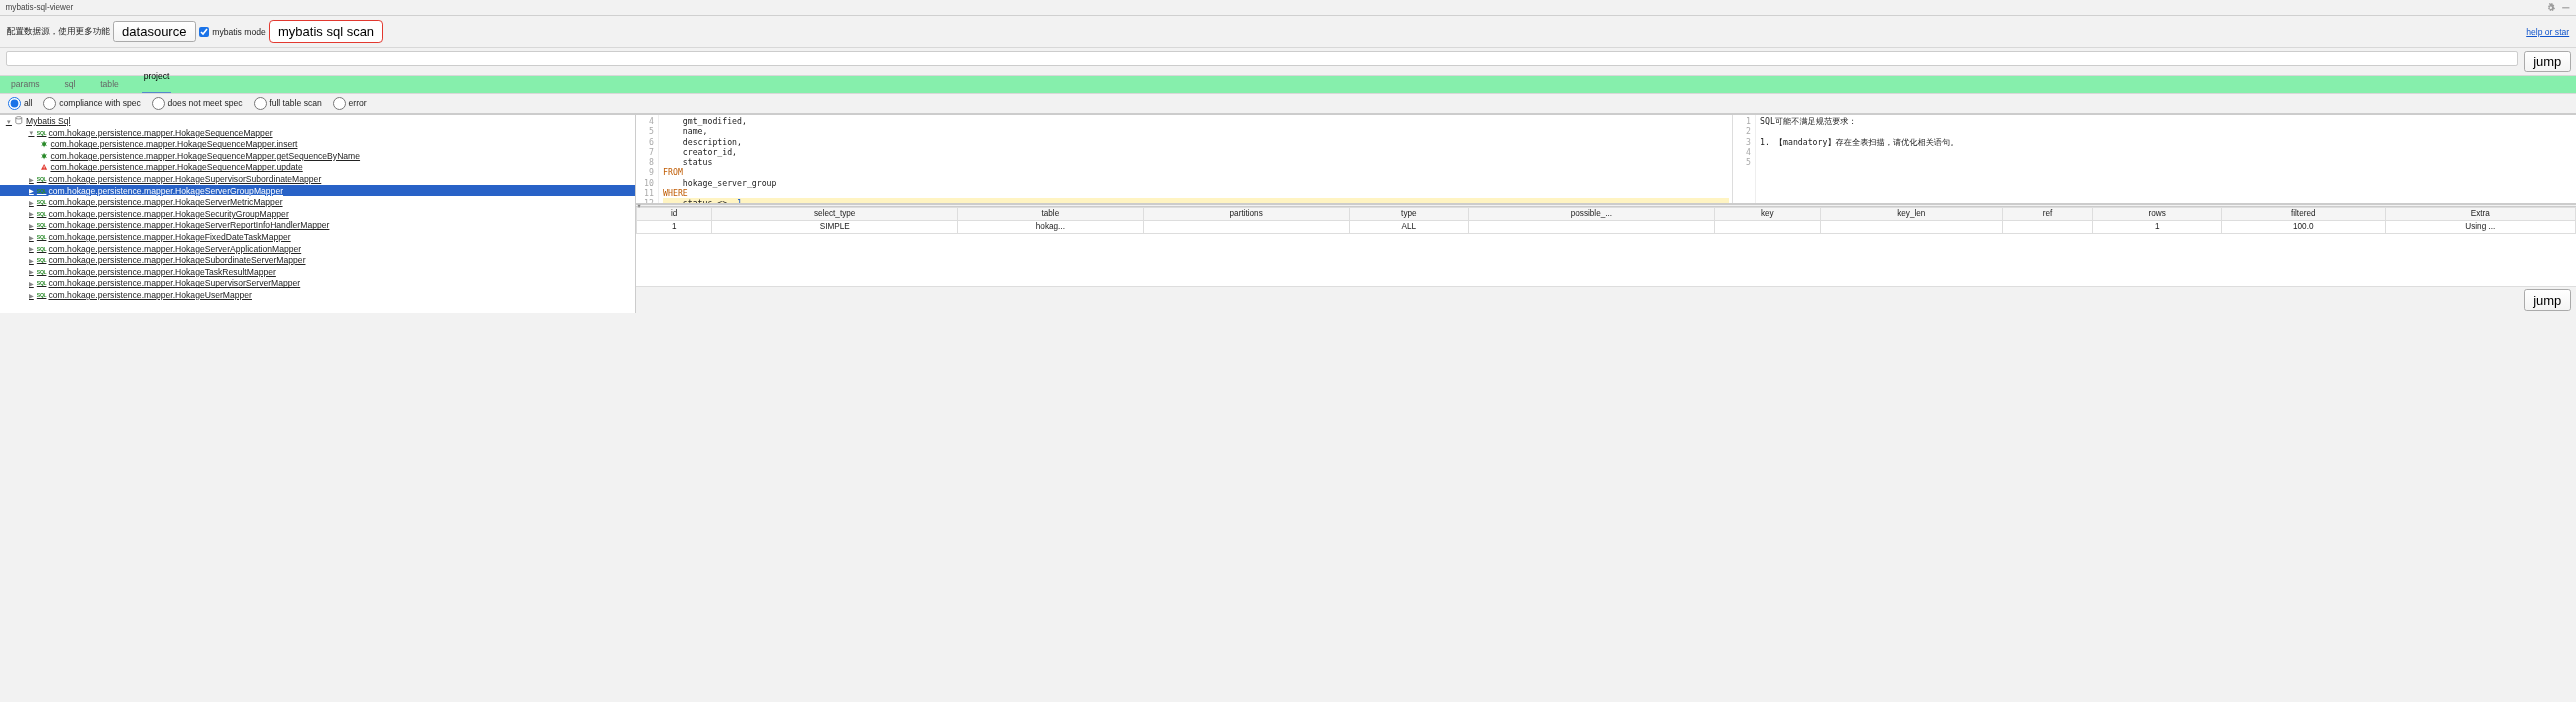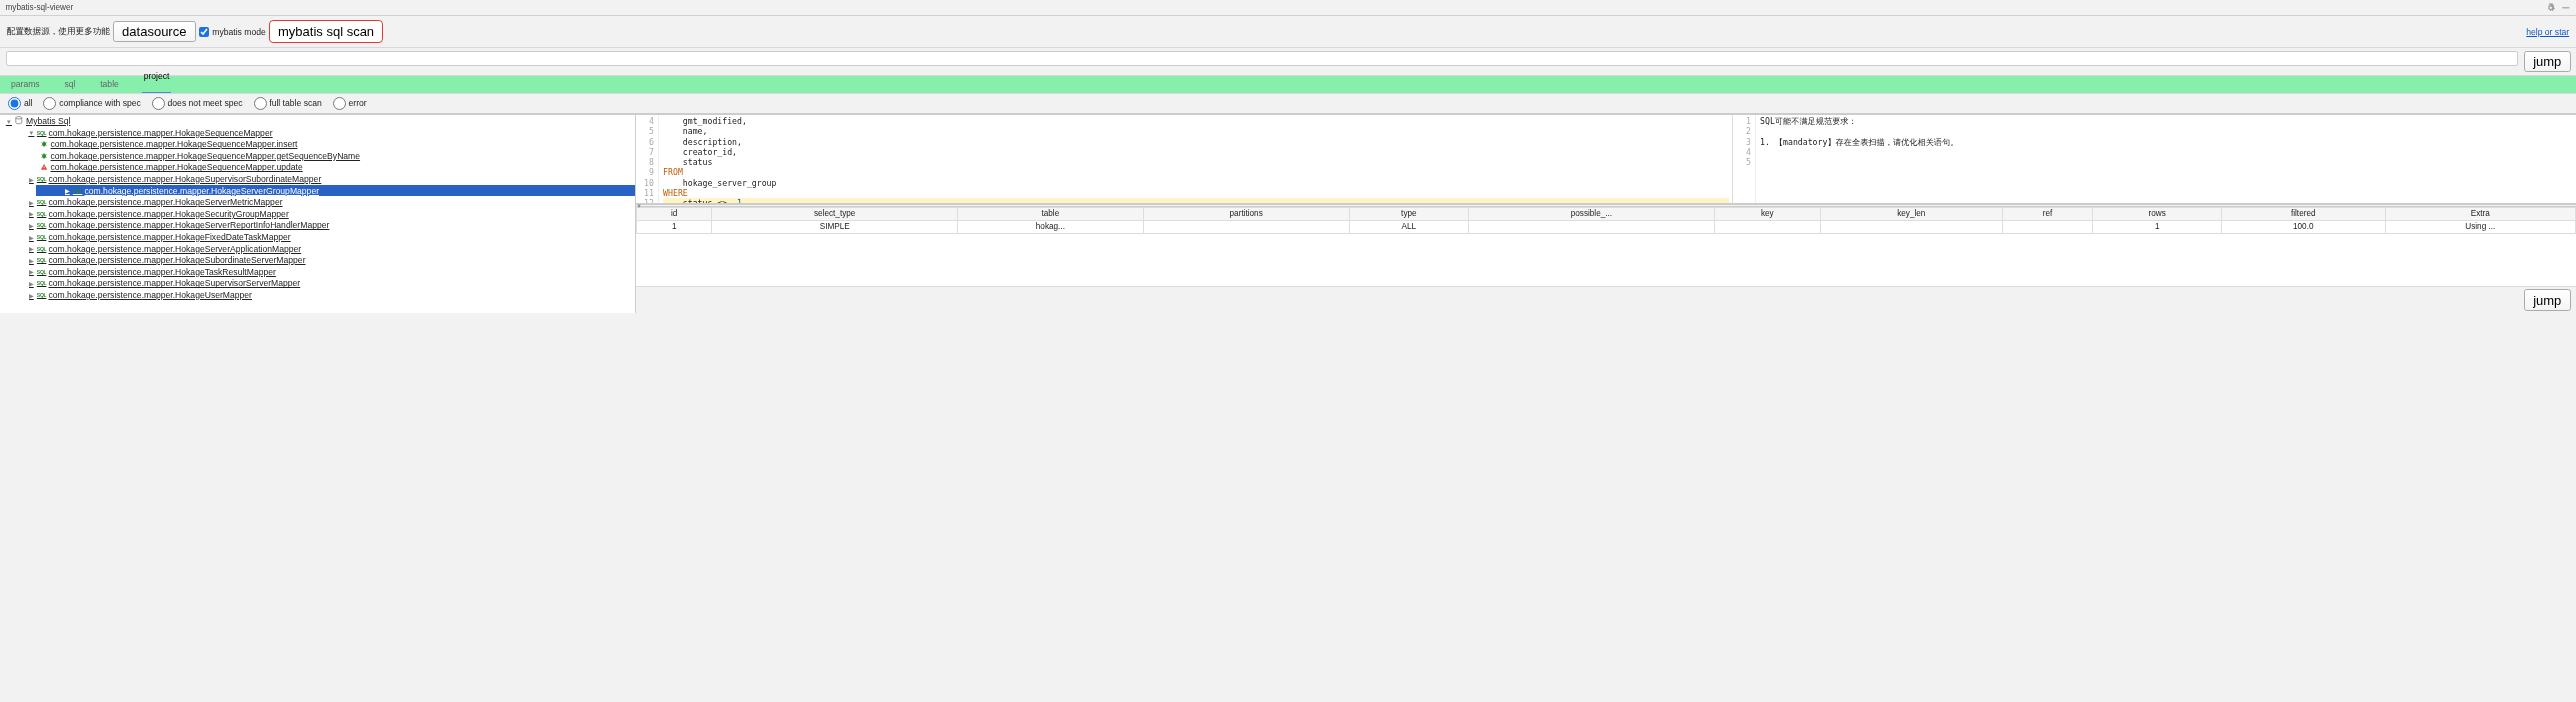--- a/index.html
+++ b/index.html
@@ -20,21 +20,21 @@
   .jump-row input { flex: 1; border: 0.7px solid #ccc; border-radius: 2.1px; margin-right: 5.5px; padding: 1.4px 4.1px; background: #fff; height: 15px; }
   .tabs { display: flex; gap: 22px; padding: 0 9.6px; background: #86efac; border-bottom: 0.7px solid #d8d8d8; height: 18px; align-items: flex-end; }
   .tab { padding: 2.7px 1.4px 3.4px; font-size: 8.6px; color: #666; cursor: pointer; }
   .tab.active { color: #000; border-bottom: 1.4px solid #5588cc; padding-bottom: 11px; }
   .radio-row { display: flex; gap: 11px; padding: 3.4px 8.2px; background: #f2f2f2; border-bottom: 0.7px solid #ccc; align-items: center; }
   .radio-wrap { display: inline-flex; align-items: center; gap: 2.7px; font-size: 8.6px; }
   .radio-wrap input { accent-color: #1a73e8; }
   .main { display: flex; background: #fff; border-top: 0.7px solid #ccc; height: 199px; }
   .tree { width: 635px; overflow: auto; background: #fff; font-size: 8.6px; }
   .tree-row { display: flex; align-items: center; height: 11.6px; padding-left: 5.5px; white-space: nowrap; cursor: pointer; text-decoration: underline; }
-  .tree-row.selected { background: #2862c7; color: #fff; margin-left: 36px; }
+  .tree-row.selected { background: #2862c7; color: #fff; }
   .tree-row .arrow { width: 6.8px; display: inline-block; text-align: center; font-size: 6.2px; color: #888; }
   .tree-row.selected .arrow { color: #fff; }
   .tree-row .ticon { display: inline-flex; width: 13.7px; justify-content: center; align-items: center; font-size: 5.1px; font-weight: bold; }
   .ticon.sql { color: #2a8a2a; letter-spacing: -0.3px; }
   .ticon.db { color: #333; }
   .ticon.bug { color: #118800; }
   .ticon.warn { color: #d40; }
   .ind1 { padding-left: 28px; }
   .ind2 { padding-left: 30px; }
   .right-pane { flex: 1; display: flex; flex-direction: column; border-left: 0.7px solid #ccc; }

